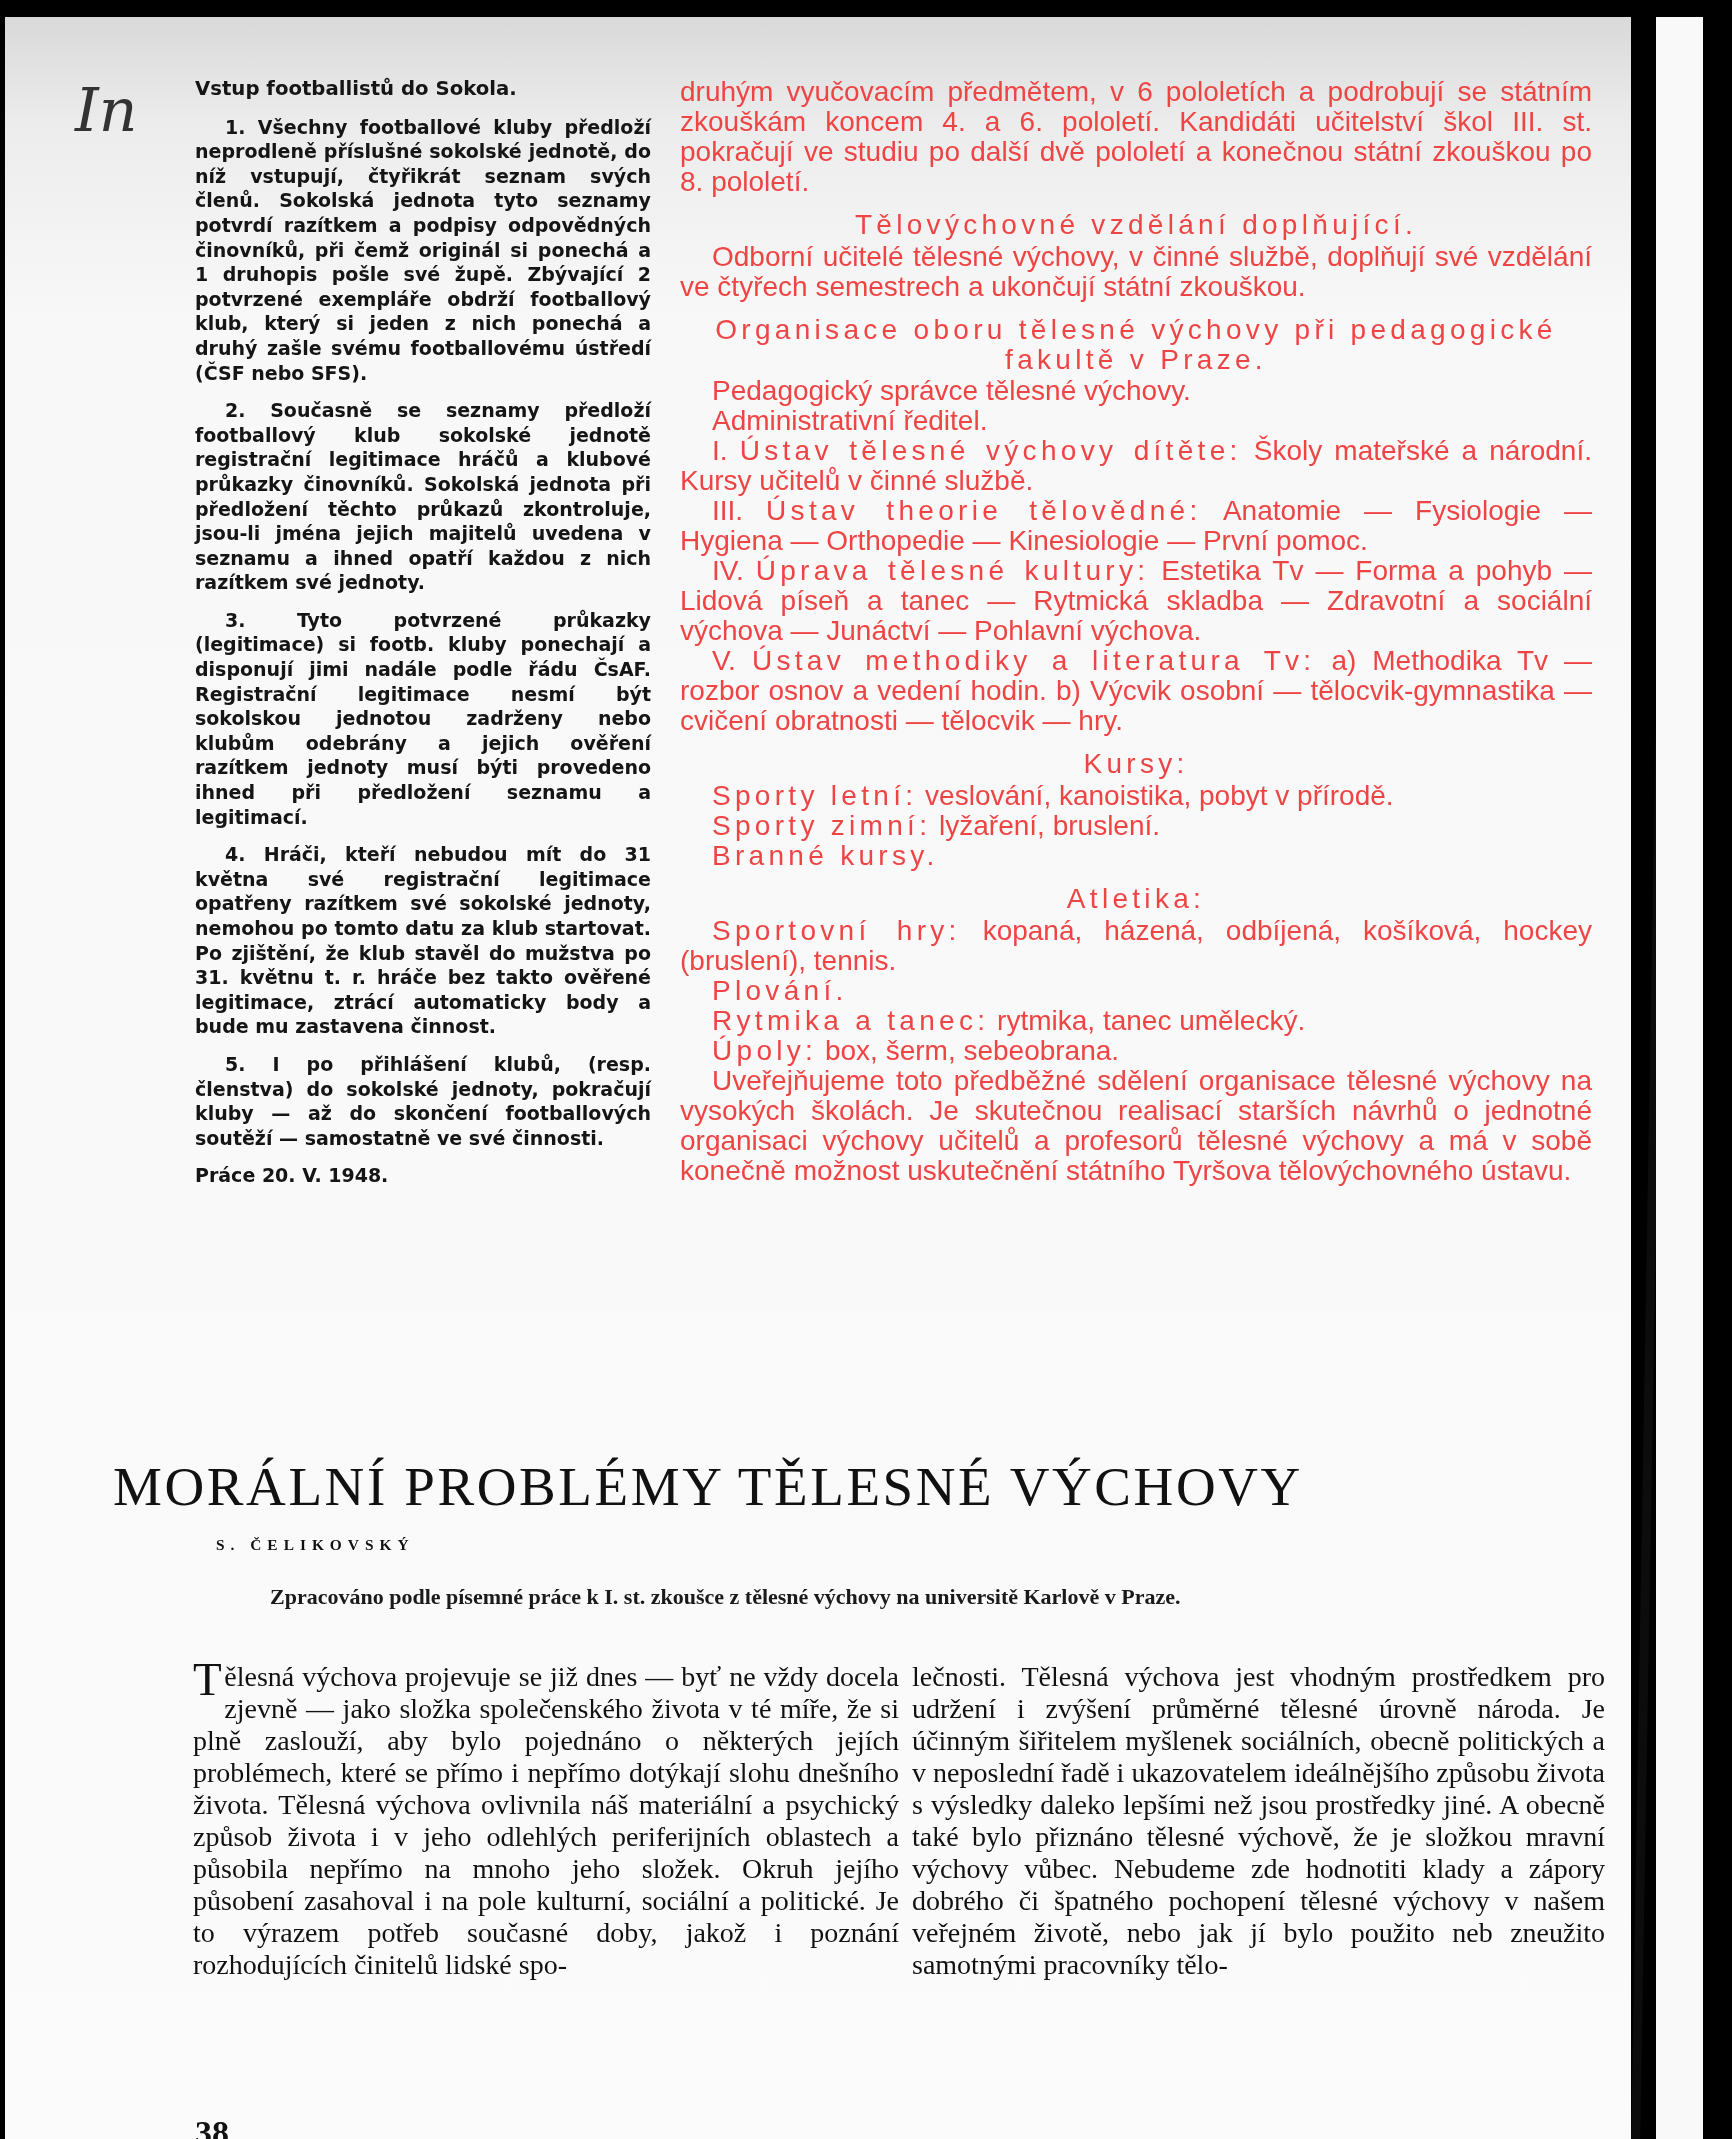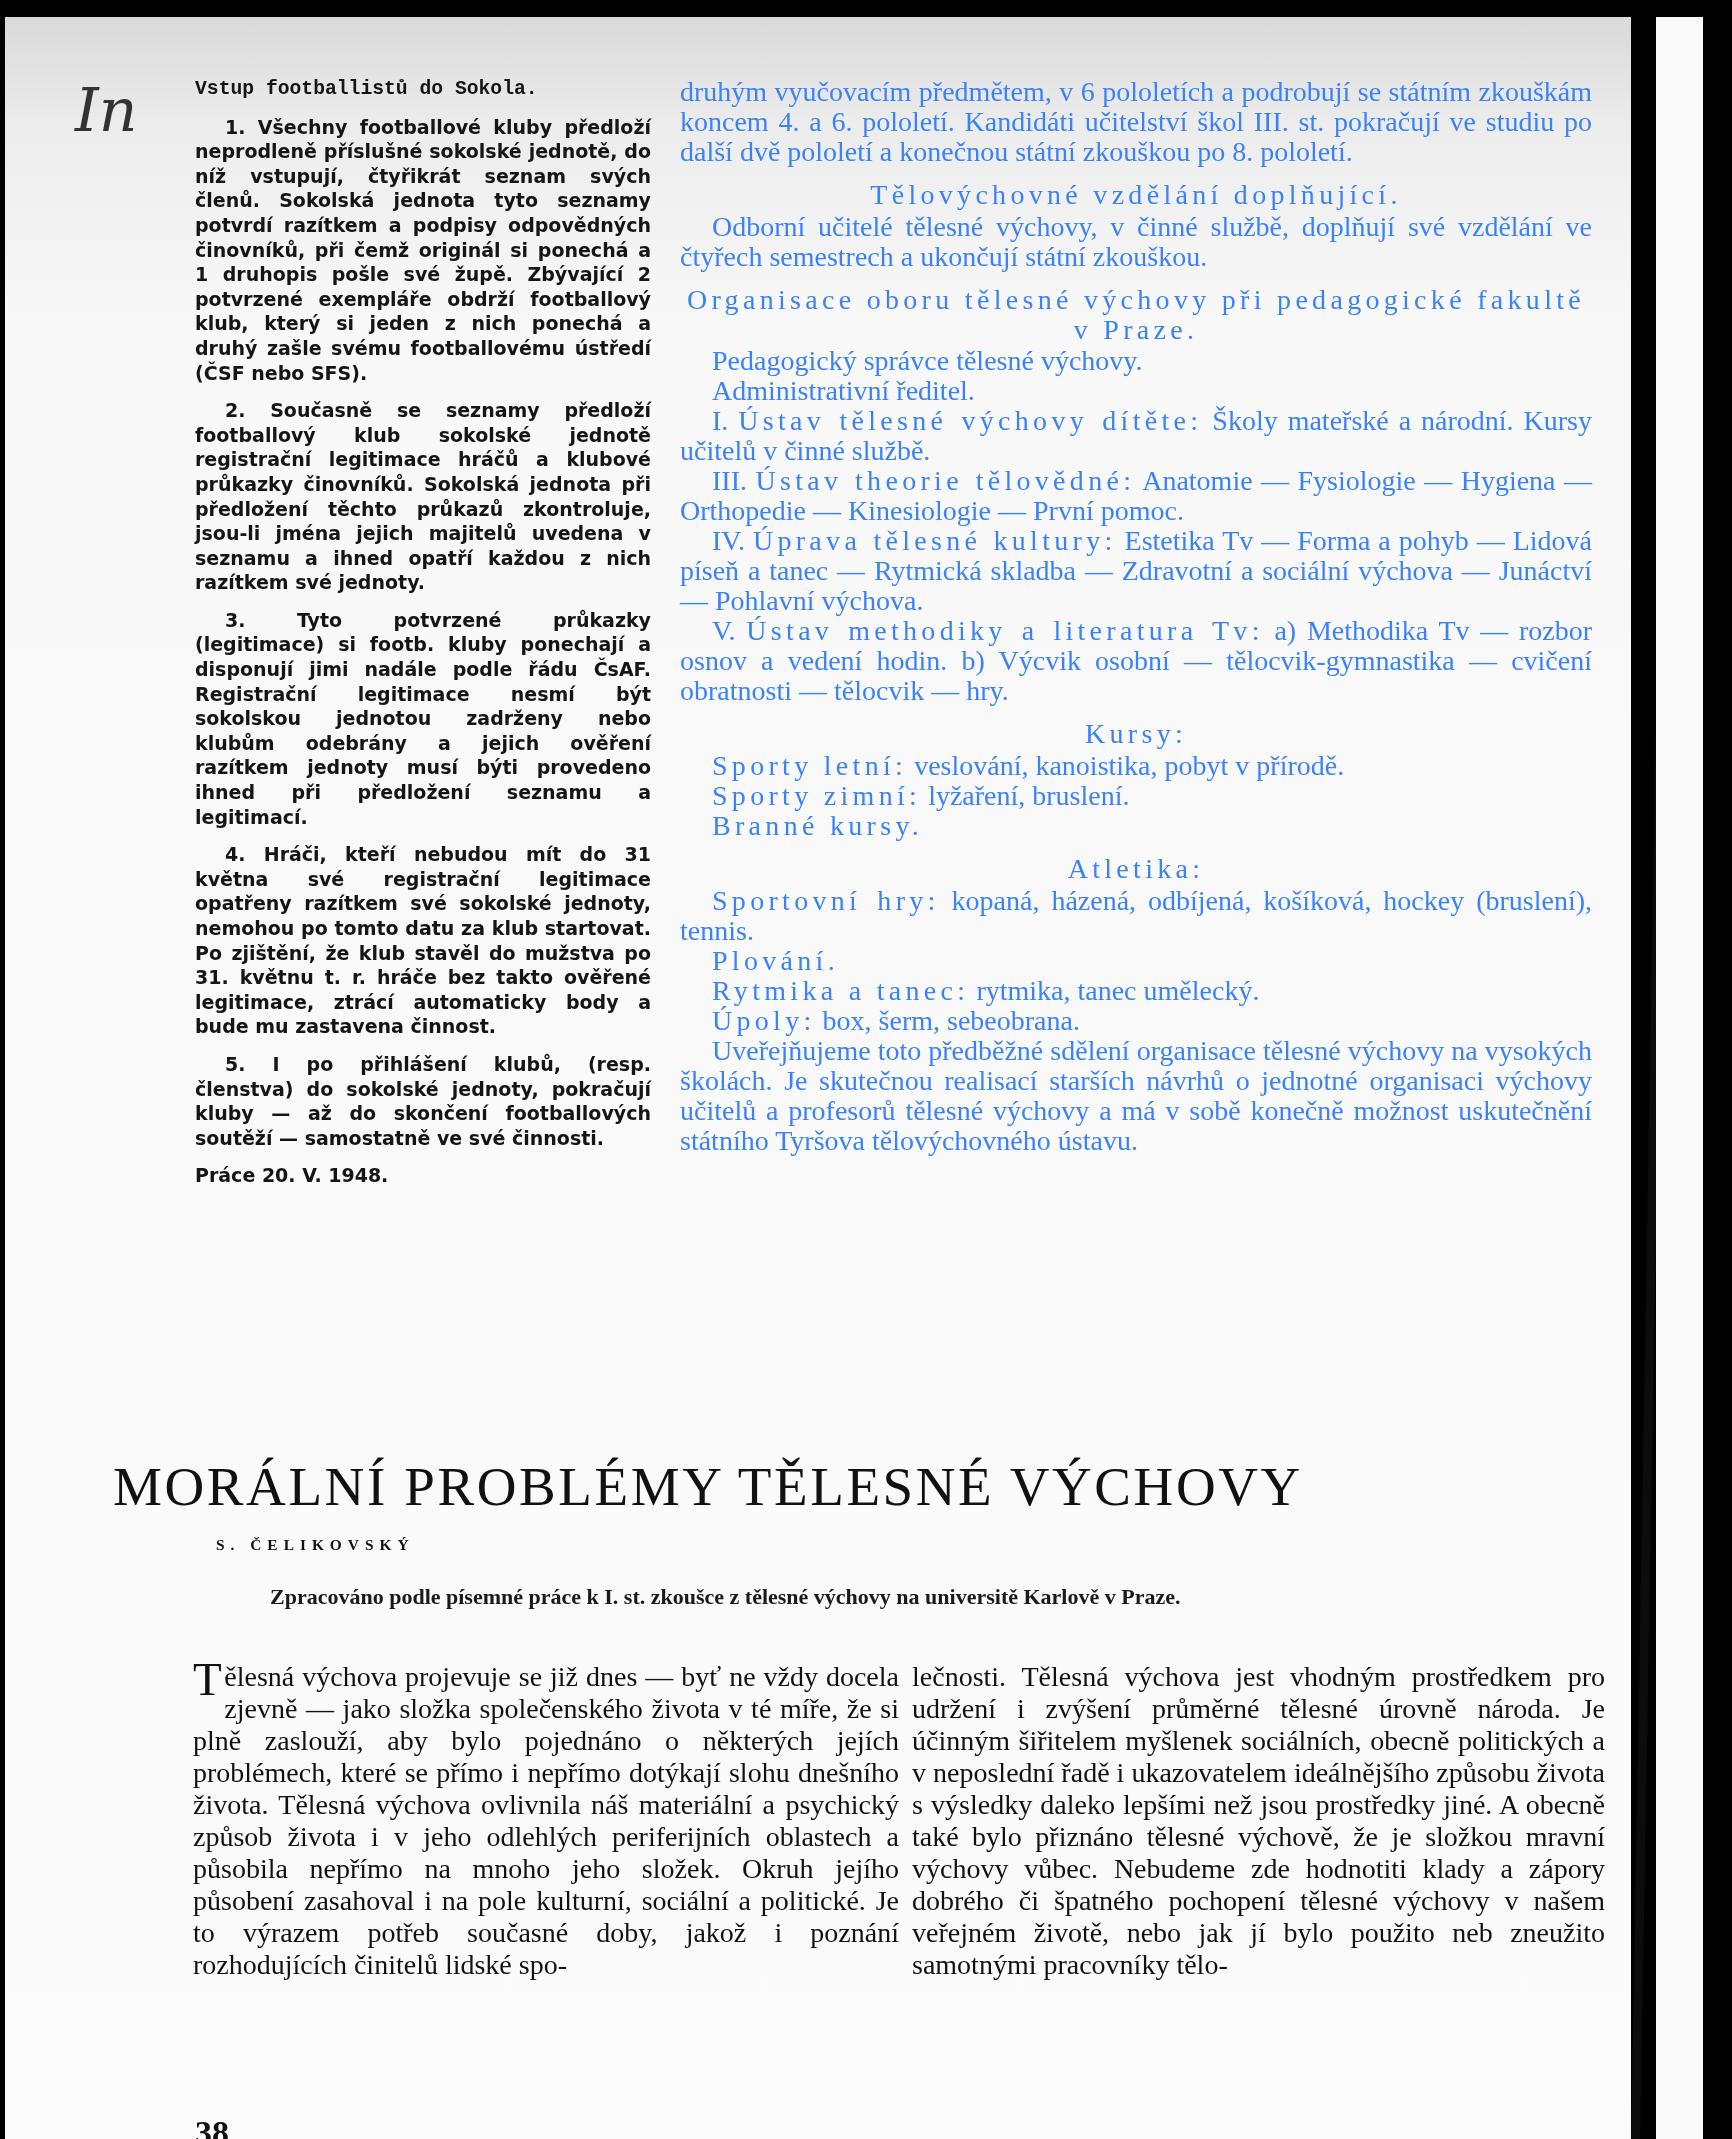--- a/index.html
+++ b/index.html
@@ -6,26 +6,26 @@
   body { width:1732px; height:2330px; position:relative; overflow:hidden; font-family:"DejaVu Serif", serif; color:#111; }
   .page { position:absolute; left:5.1px; top:17px; width:1626px; height:2313px; background:#f7f7f7;
           background-image: linear-gradient(180deg, #d9d9d9 0px, #ececec 107px, #f8f8f8 300px, #fbfbfb 100%); }
   .right-strip { position:absolute; left:1656px; top:17px; width:47px; height:2313px; background:#f9f9f9; }
   .right-edge { position:absolute; left:1703px; top:0; width:29px; height:2330px; background:#000; }
   .gutter-line { position:absolute; left:1648px; top:17px; width:9.4px; height:2313px; background:#0c0c0c; transform:skewX(-1deg); }
   .handwriting { position:absolute; left:75px; top:75px; font-family:"DejaVu Serif", serif; font-size:60px; color:#333; font-style:italic; }
 
   
   .col-left { position:absolute; left:195px; top:77px; width:456px; font-family:"DejaVu Sans", sans-serif; font-size:19px; line-height:24.6px; font-weight:bold; color:#151515; }
-  .col-left h3 { margin:0 0 13px 0; font-size:19.7px; font-weight:bold;font-family:Liberation Mono, monospace; }
+  .col-left h3 { margin:0 0 13px 0; font-size:19.7px; font-weight:bold; }
   .col-left p { margin:0 0 13px 0; text-align:justify; text-indent:30px; }
   .col-left .sig { text-indent:0; margin-right:26px; }
 
   
-  .col-right { position:absolute; left:680px; top:77px; width:912px; font-family:Liberation Serif, serif; font-size:28px; line-height:30px; color:#3b82f6; }
+  .col-right { position:absolute; left:680px; top:77px; width:912px; font-family:Liberation Sans, sans-serif; font-size:28px; line-height:30px; color:#ef4444; }
   .col-right p { margin:0; text-align:justify; }
   .col-right .ind { text-indent:32px; }
   .col-right .center { text-align:center; letter-spacing:4.3px; margin:13px 0 1.7px 0; }
   .sp { letter-spacing:4.3px; }
 
   
   .title { position:absolute; left:113px; top:1455px; font-family:"Liberation Serif", serif; font-size:55px; letter-spacing:2.6px; color:#111; white-space:nowrap; }
   .author { position:absolute; left:184px; top:1536px; font-family:"Liberation Serif", serif; font-size:15.4px; letter-spacing:6px; font-weight:bold;margin-left:32px; }
   .subtitle { position:absolute; left:270px; top:1584px; font-family:"Liberation Serif", serif; font-size:22px; font-weight:bold; color:#1a1a1a; }
 

